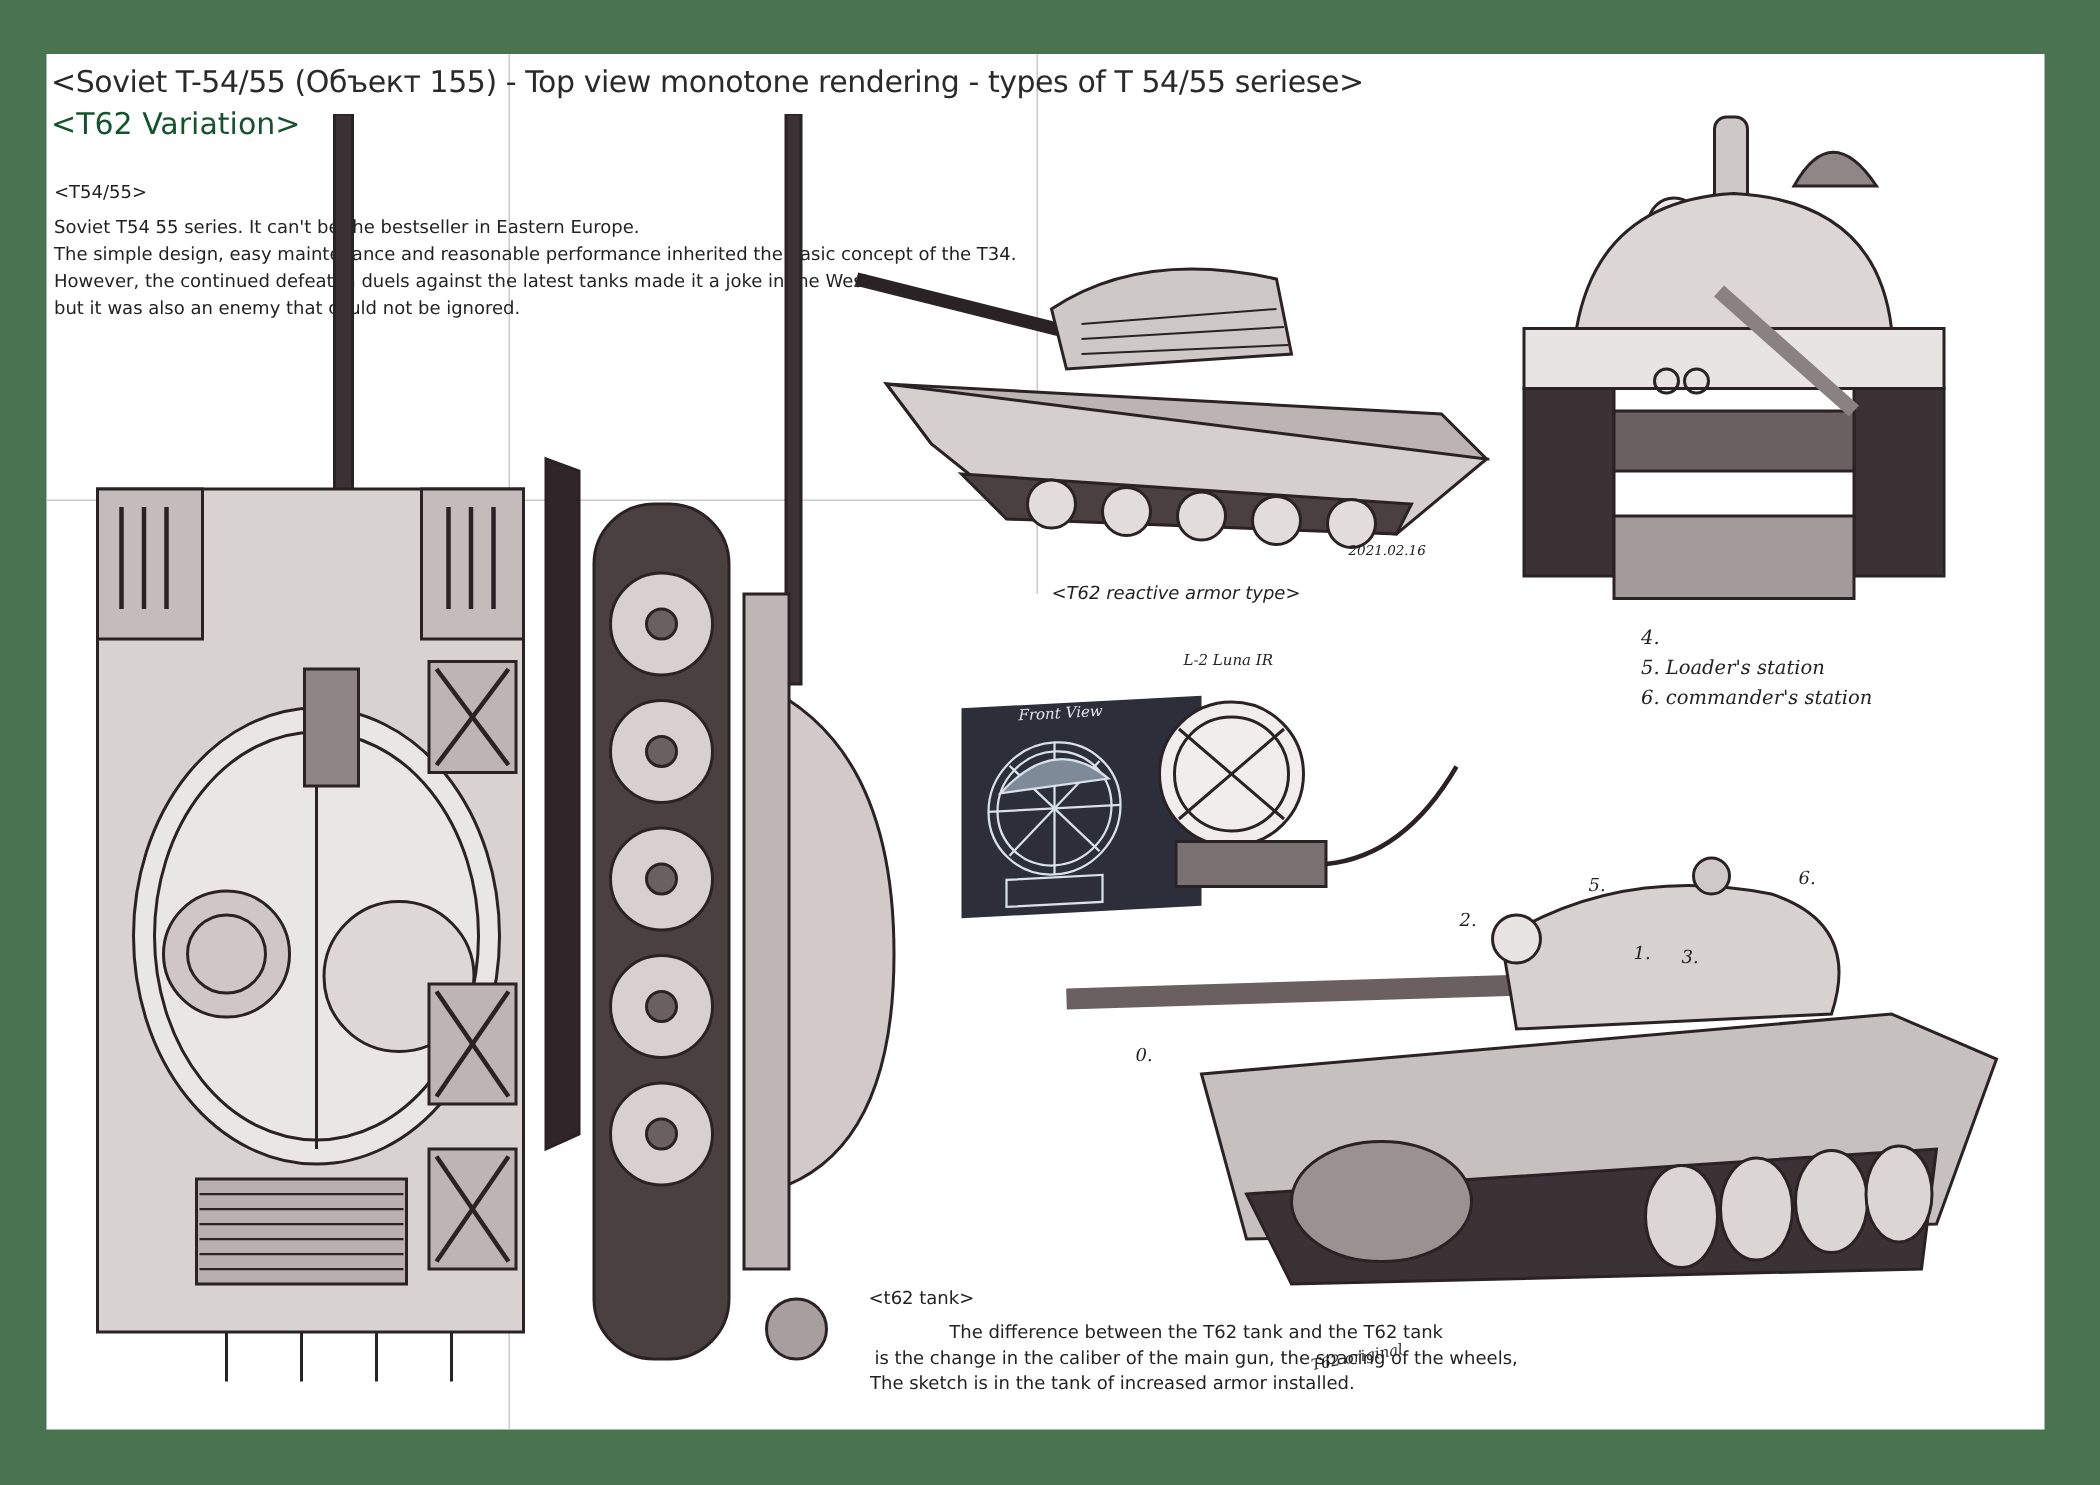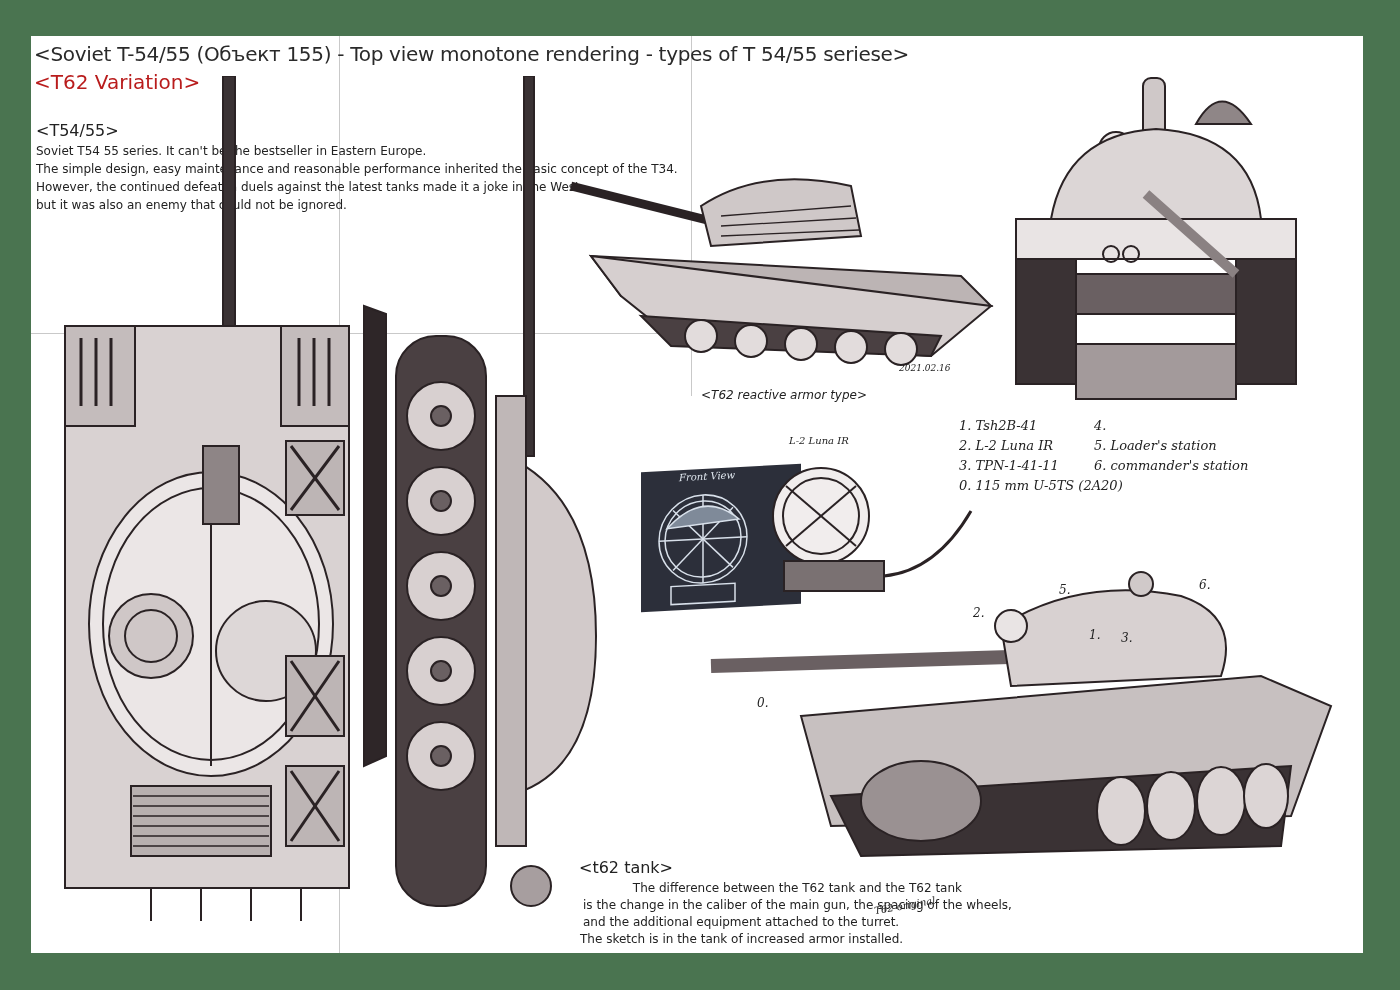--- a/index.html
+++ b/index.html
@@ -1,20 +1,20 @@
 <!DOCTYPE html>
 <html><head>
 <meta charset="utf-8">
 <style>
   html,body{margin:0;padding:0;}
   body{width:1400px;height:990px;background:#4a7450;position:relative;overflow:hidden;font-family:"DejaVu Sans","Liberation Sans",sans-serif;}
   .paper{position:absolute;left:31px;top:36px;width:1332px;height:917px;background:#ffffff;overflow:hidden;}
   .title{position:absolute;left:3px;top:4px;font-size:20px;color:#2a2a2a;letter-spacing:-0.3px;white-space:nowrap;line-height:28px;}
-  .subtitle{position:absolute;left:3px;top:32px;font-size:20px;color:#b91c1c;white-space:nowrap;line-height:28px;}
-  .sec-head{position:absolute;font-size:16px;color:#222;white-space:nowrap;}
+  .subtitle{position:absolute;left:3px;top:32px;font-size:20px;color:#14532d;white-space:nowrap;line-height:28px;}
+  .sec-head{position:absolute;font-size:12px;color:#222;white-space:nowrap;}
   .para{position:absolute;font-size:12px;color:#222;line-height:18px;white-space:nowrap;}
   .caption{position:absolute;font-size:12px;color:#222;white-space:nowrap;}
   .hand{position:absolute;font-family:"DejaVu Serif",serif;font-style:italic;font-size:13px;color:#222;line-height:20px;white-space:nowrap;}
   .drawing{position:absolute;}
   .guide{position:absolute;background:#c9c9c9;}
   .num{position:absolute;font-family:"DejaVu Serif",serif;font-style:italic;font-size:12px;color:#222;}
   .bp{position:absolute;left:610px;top:432px;width:160px;height:140px;background:#2c2f3a;transform:skewY(-3deg);}
   .bp-label{position:absolute;left:38px;top:2px;color:#dfe6ee;font-family:"DejaVu Serif",serif;font-style:italic;font-size:10px;}
 </style>
 </head>
@@ -147,26 +147,20 @@
       <rect x="10" y="185" width="60" height="125" fill="#3a3234"></rect>
       <rect x="230" y="185" width="60" height="125" fill="#3a3234"></rect>
       <rect x="70" y="200" width="160" height="40" fill="#6a6062"></rect>
       <rect x="70" y="270" width="160" height="55" fill="#a39a9b"></rect>
       <circle cx="105" cy="180" r="8"></circle>
         <circle cx="125" cy="180" r="8"></circle>
       <line x1="140" y1="120" x2="230" y2="200" stroke-width="10" stroke="#8a8182"></line>
     </g>
   </svg>
 
-  <div class="hand" style="left:928px;top:380px;">
-    <div>1. Tsh2B-41</div>
-    <div>2. L-2 Luna IR</div>
-    <div>3. TPN-1-41-11</div>
-    <div>0. 115 mm U-5TS (2A20)</div>
-  </div>
   <div class="hand" style="left:1063px;top:380px;">
     <div>4.</div>
     <div>5. Loader's station</div>
     <div>6. commander's station</div>
   </div>
 
   <div class="bp">
     <span class="bp-label">Front View</span>
     <svg width="160" height="140" viewBox="0 0 160 140">
       <g stroke="#d8e0ea" fill="none" stroke-width="1.5">
@@ -215,18 +209,17 @@
   <span class="num" style="left:1058px;top:592px;">1.</span>
   <span class="num" style="left:942px;top:570px;">2.</span>
   <span class="num" style="left:1090px;top:595px;">3.</span>
   <span class="num" style="left:1028px;top:547px;">5.</span>
   <span class="num" style="left:1168px;top:542px;">6.</span>
 
   <div class="sec-head" style="left:548px;top:822px;">&lt;t62 tank&gt;</div>
   <div class="para" style="left:549px;top:844px;font-size:12px;line-height:17px;">
     <div style="padding-left:3px;text-align:center;">The difference between the T62 tank and the T62 tank</div>
     <div style="padding-left:3px;">is the change in the caliber of the main gun, the spacing of the wheels,</div>
-    <div style="padding-left:3px;">and the additional equipment attached to the turret.</div>
     <div>The sketch is in the tank of increased armor installed.</div>
   </div>
   <div class="hand" style="left:843px;top:860px;font-size:10px;transform:rotate(-10deg);">T62 original</div>
 
 </div>
 
 </body></html>

